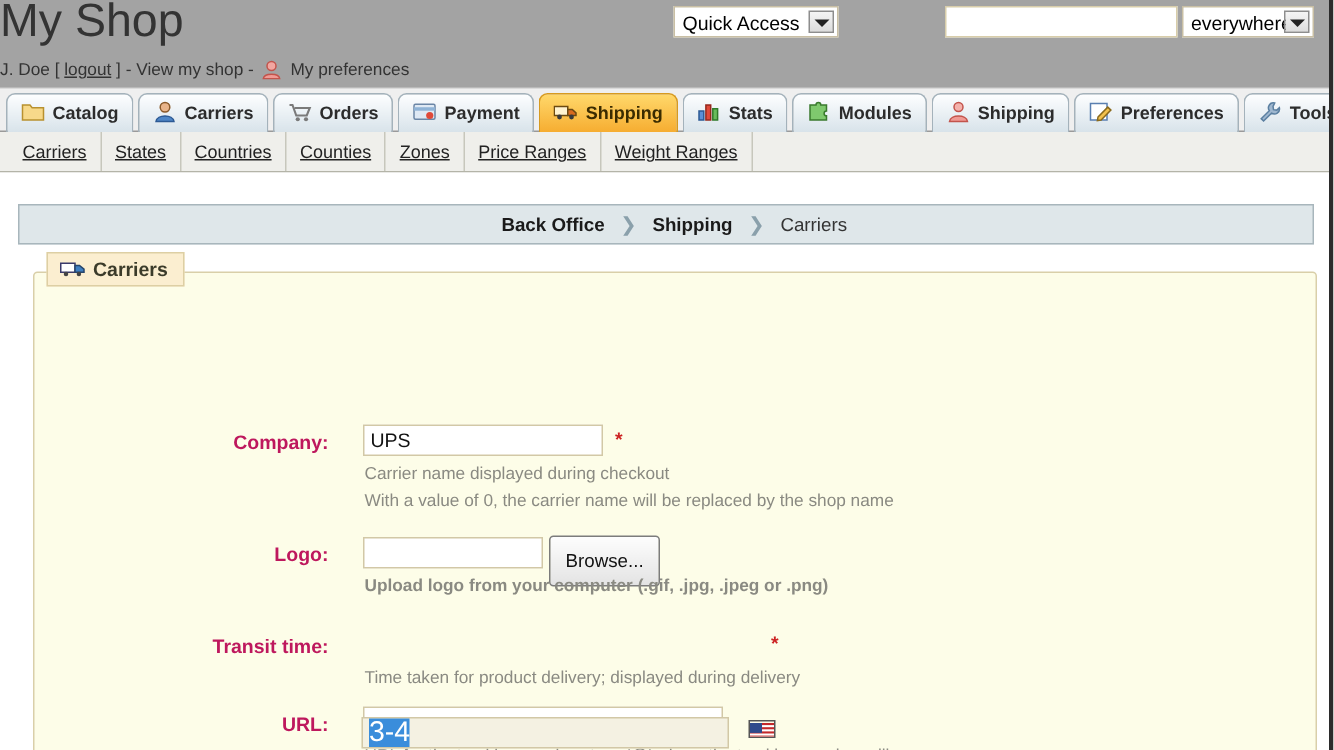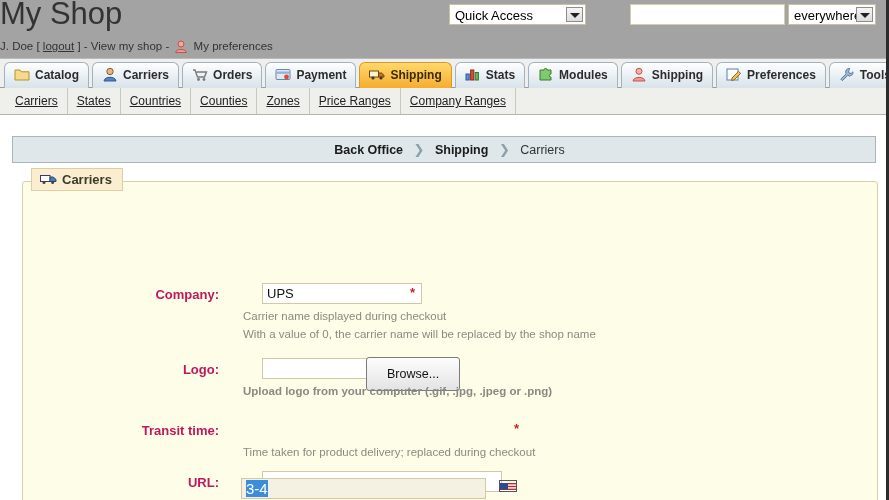--- a/index.html
+++ b/index.html
@@ -79,21 +79,21 @@
     box-sizing: border-box;
   }
   .fauxselect .arrowbtn:after {
     content: "";
     position: absolute;
     left: 3px; top: 5px;
     border-left: 5px solid transparent;
     border-right: 5px solid transparent;
     border-top: 5px solid #222;
   }
-  #quick-access-sel { width: 137px; }
+  #quick-access-sel { width: 110px; }
 
   #search-input {
     position: absolute;
     left: 630px; top: 4px;
     width: 155px; height: 21px;
     box-sizing: border-box;
     border: 1px solid #d8cdaa;
     background: #ffffff;
     font-size: 13px;
     padding: 0 4px;
@@ -250,58 +250,57 @@
     position: absolute;
     height: 21px;
     box-sizing: border-box;
     border: 1px solid #d2c8a6;
     background: #ffffff;
     font-size: 13px;
     padding: 0 4px;
     color: #111;
     outline: none;
     font-family: "Liberation Sans", sans-serif;
-    margin-left: 20px;
   }
   .req-star {
     position: absolute;
     color: #cc2222;
     font-size: 13px;
     font-weight: bold;
   }
   .fhint {
     position: absolute;
     font-size: 11.5px;
     color: #8a8a82;
     white-space: nowrap;
   }
   .browse-btn {
     position: absolute;
     height: 34px;
-    padding: 0 20px;
+    padding: 0 10px;
     box-sizing: border-box;
     border: 1px solid #7c7c7c;
     border-radius: 3px;
     background: linear-gradient(#fdfdfd, #e3e3e3);
     font-size: 12.5px;
     color: #111;
     line-height: 20px;
     cursor: pointer;
     font-family: "Liberation Sans", sans-serif;
   }
 
   
   #transit-field {
     position: absolute;
     left: 241px; top: 363px;
     width: 245px; height: 21px;
     box-sizing: border-box;
     border: 1px solid #d2c8a6;
     background: #f4f1e2;
-    font-size: 15px;
+    font-size: 19px;
     line-height: 19px;
     padding: 0 4px;
     color: #111;
     overflow: hidden;
     white-space: nowrap;
   }
   #transit-field .sel {
     background: #3a8ddb;
     color: #ffffff;
   }
@@ -449,21 +448,21 @@
     </div>
   </div>
 
   <div id="subnav">
     <span class="subnav-item">Carriers</span>
     <span class="subnav-item">States</span>
     <span class="subnav-item">Countries</span>
     <span class="subnav-item">Counties</span>
     <span class="subnav-item">Zones</span>
     <span class="subnav-item">Price Ranges</span>
-    <span class="subnav-item">Company Ranges</span>
+    <span class="subnav-item">Weight Ranges</span>
   </div>
 
   <div id="content">
 
     <div id="breadcrumb">
       <span class="bc-strong">Back Office</span>
       <span class="bc-sep">❯</span>
       <span class="bc-strong">Shipping</span>
       <span class="bc-sep">❯</span>
       <span class="bc-plain">Carriers</span>
@@ -493,21 +492,21 @@
       <div class="frow">
         <div class="flabel" style="left:0px; top:180px;">Logo:</div>
         <input class="ftext" style="left: 219px; top: 176px; width: 120px; background: rgb(255, 255, 255);" type="text" value="">
         <button class="browse-btn" style="left:343px; top:175px;">Browse...</button>
         <div class="fhint" style="left:220px; top:203px;font-weight:bold;">Upload logo from your computer (.gif, .jpg, .jpeg or .png)</div>
       </div>
 
       <div class="frow">
         <div class="flabel" style="left:0px; top:241px;">Transit time:</div>
         <div class="req-star" style="left:491px; top:239px;">*</div>
-        <div class="fhint" style="left:220px; top:264px;">Time taken for product delivery; replaced during checkout</div>
+        <div class="fhint" style="left:220px; top:264px;">Time taken for product delivery; displayed during delivery</div>
       </div>
 
       <div class="frow">
         <div class="flabel" style="left:0px; top:293px;">URL:</div>
         <input class="ftext" style="left: 219px; top: 289px; width: 240px; background: rgb(255, 255, 255);" type="text" value="">
         <div class="fhint" style="left:220px; top:316px;">URL for the tracking number; type '@' where the tracking number will appear</div>
       </div>
 
       <div class="frow">
 

